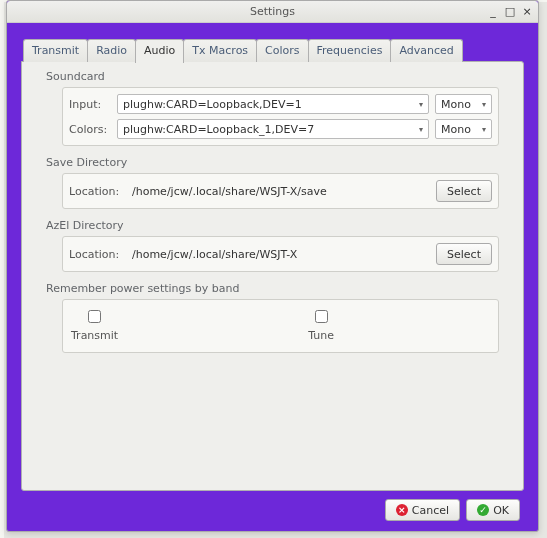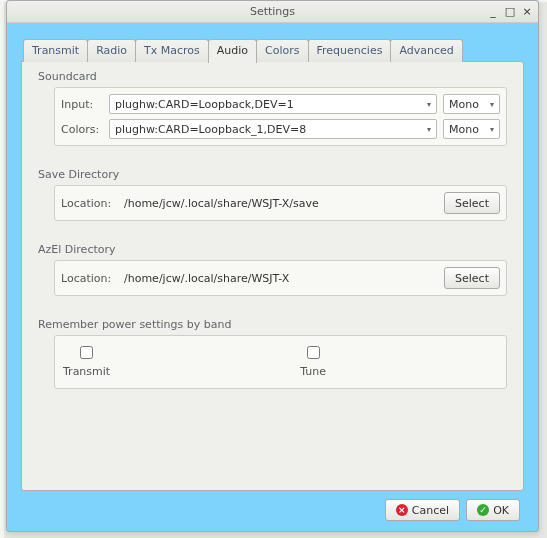--- a/index.html
+++ b/index.html
@@ -16,21 +16,21 @@
   .shadow {
     position: absolute;
     top: 2px; left: 4px; right: 0; bottom: 0;
     background: #e6e6e2;
   }
   .dialog {
     position: absolute;
     top: 0; left: 6px;
     width: 533px;
     height: 532px;
-    background: #7dd3fc;
+    background: #6d28d9;
     border: 1px solid #aaa;
     border-radius: 3px;
     box-shadow: 0 2px 6px rgba(0,0,0,0.15);
     display: flex;
     flex-direction: column;
   }
   .titlebar {
     height: 22px;
     display: flex;
     align-items: center;
@@ -91,26 +91,25 @@
     position: relative;
     top: 1px;
     padding-bottom: 6px;
   }
   .tabpanel {
     border: 1px solid #b0b0b0;
     border-radius: 0 3px 3px 3px;
     background: #efefec;
     flex: 1;
     margin-top: -1px;
-    padding: 6px 16px;
+    padding: 6px 24px;
     position: relative;
     z-index: 1;
     display: flex;
     flex-direction: column;
-    gap: 12px;
   }
   .group {
     margin-bottom: 8px;
   }
   .group-title {
     font-size: 11px;
     color: #626569;
     padding: 2px 0 4px 0;
   }
   .group-box {
@@ -214,22 +213,22 @@
     <div class="winbtns">
       <span>_</span>
       <span>□</span>
       <span>×</span>
     </div>
   </div>
   <div class="content">
     <div class="tabs">
       <div class="tab inactive">Transmit</div>
       <div class="tab inactive">Radio</div>
+      <div class="tab active">Audio</div>
       <div class="tab inactive">Tx Macros</div>
-      <div class="tab active">Audio</div>
       <div class="tab inactive">Colors</div>
       <div class="tab inactive">Frequencies</div>
       <div class="tab inactive">Advanced</div>
     </div>
 
     <div class="tabpanel">
 
       <div class="group">
         <div class="group-title">Soundcard</div>
         <div class="group-box">
@@ -240,21 +239,21 @@
               <span class="arrow">▾</span>
             </div>
             <div class="combo-short">
               <span>Mono</span>
               <span class="arrow">▾</span>
             </div>
           </div>
           <div class="row">
             <label>Colors:</label>
             <div class="combo">
-              <span>plughw:CARD=Loopback_1,DEV=8</span>
+              <span>plughw:CARD=Loopback_1,DEV=7</span>
               <span class="arrow">▾</span>
             </div>
             <div class="combo-short">
               <span>Mono</span>
               <span class="arrow">▾</span>
             </div>
           </div>
         </div>
       </div>
 

